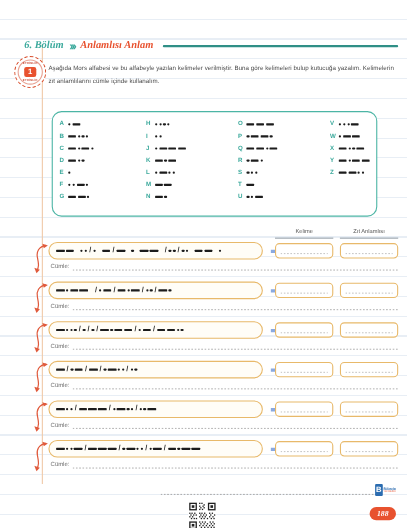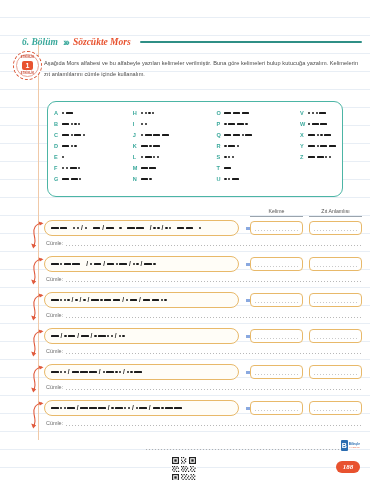--- a/index.html
+++ b/index.html
@@ -369,21 +369,21 @@
 <body>
 
 <div class="ruled-bg"></div>
 <div class="margin-line"></div>
 
 <div class="page">
 
   <div class="header">
     <span class="chapter-label">6. Bölüm</span>
     <span class="chevrons">›››</span>
-    <span class="topic-label">Sözcükte Mors</span>
+    <span class="topic-label">Anlamlısı Anlam</span>
     <span class="header-rule"></span>
   </div>
 
   <div class="seal">
     <div class="seal-inner">
       <div class="seal-txt-top">ETKİNLİK</div>
       <div class="seal-num">1</div>
       <div class="seal-txt-bot">ETKİNLİK</div>
     </div>
   </div>

